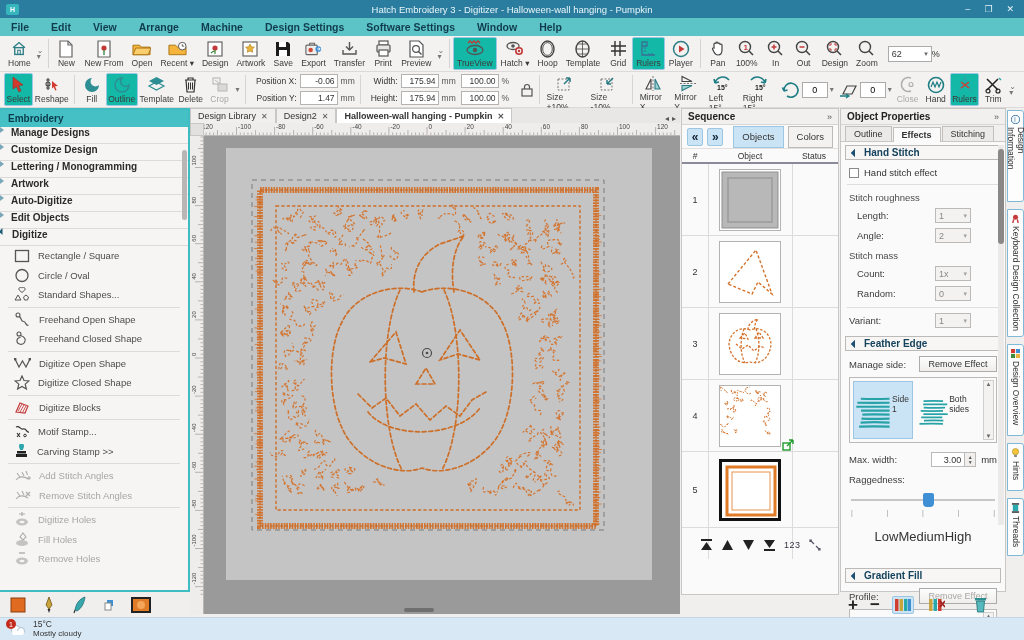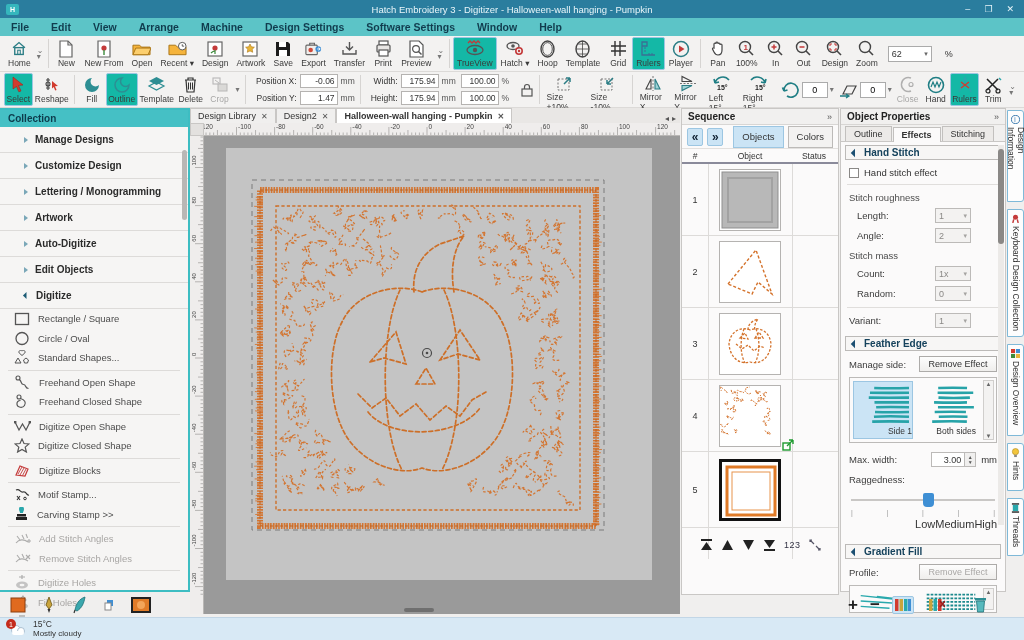--- a/index.html
+++ b/index.html
@@ -21,34 +21,34 @@
 
 .tb{position:absolute;left:0;width:1024px;background:#f3f2f1;border-bottom:1px solid #dcdad8;display:flex;align-items:center}
 .tb1{top:36px;height:36px}
 .tb2{top:72px;height:36px}
 .tbtn{display:flex;flex-direction:column;align-items:center;justify-content:flex-start;min-width:28px;height:33px;padding:1px 3px 0;font-size:8.5px;color:#3a3a3a;border:1px solid transparent;border-radius:2px;line-height:10px}
 .tbtn .ic{height:19px;display:flex;align-items:center;justify-content:center}
 .tbtn.on{background:#14b8a6;border-color:#9cc6e2}
 .tbtn.dis{opacity:.42}
 .vdiv{width:1px;height:29px;background:#d6d4d2;margin:0 3px;flex:0 0 1px}
 .chev{font-size:8px;color:#777;display:flex;flex-direction:column;line-height:6px;padding:0 2px}
-.combo{display:flex;align-items:center;gap:13px;font-size:9px;color:#333}
+.combo{display:flex;align-items:center;gap:0;font-size:9px;color:#333}
 .combo .box{width:44px;height:16px;border:1px solid #ababab;background:#fff;font-size:9px;padding:1px 3px;display:flex;align-items:center;justify-content:space-between}
 .combo .car{color:#666;font-size:7px}
 .numbox{width:26px;height:16px;border:1px solid #ababab;background:#fff;font-size:9px;text-align:center;font-family:"Liberation Sans",sans-serif}
 .fieldgrp{display:flex;flex-direction:column;gap:2px;font-size:8.5px;color:#333}
 .frow{display:flex;align-items:center;gap:3px;height:15px}
 .frow .lab{width:48px;text-align:right}
 .frow .val{width:38px;height:14px;border:1px solid #b5b3b1;background:#fff;font-size:8.5px;text-align:right;padding-right:2px;line-height:12px}
 .frow .un{color:#555;width:16px}
 
 
 .toolboxes{position:absolute;left:0;top:108px;width:190px;height:484px;background:#f6f5f4;border:2px solid #3dbdc2;border-left:none}
 .tbx-head{height:17px;background:#45c0c5;color:#0d3b4c;font-size:10px;font-weight:bold;display:flex;align-items:center;padding-left:8px}
-.acc{height:26px;display:flex;align-items:center;gap:7px;border-bottom:1px solid #dddbd9;background:#f6f5f4;padding-left:24px;font-size:10px;font-weight:bold;color:#2b2b2b}
+.acc{height:17px;display:flex;gap:7px;border-bottom:1px solid #dddbd9;background:#f6f5f4;padding-left:0;font-size:10px;font-weight:bold;color:#2b2b2b}
 .acc .ar{width:0;height:0;border-left:4px solid #7aa7b8;border-top:3.5px solid transparent;border-bottom:3.5px solid transparent}
 .acc .ar.open{border-left:5px solid #1b5a74;border-top:5px solid transparent;border-bottom:none;border-right:none;transform:rotate(45deg)}
 .tool{height:19.5px;display:flex;align-items:center;gap:8px;padding-left:14px;font-size:9.5px;color:#4c4c4c}
 .tool.dis{color:#a8a6a4}
 .tool.dis svg{opacity:.45}
 .tooldiv{height:1px;background:#dddbd9;margin:2px 8px}
 .tbx-scroll{position:absolute;right:1px;top:40px;width:5px;height:70px;background:#b9b7b5;border-radius:3px}
 
 
 .blicons{position:absolute;left:0;top:592px;width:190px;height:25px;display:flex;align-items:center;gap:16px;padding-left:10px}
@@ -98,32 +98,32 @@
 .plabel{color:#3c3c3c}
 .pselect{margin-left:auto;width:36px;height:15px;border:1px solid #bcbab8;background:#f3f2f1;color:#8a8886;font-size:9px;display:flex;align-items:center;justify-content:space-between;padding:0 3px}
 .pselect .car{font-size:7px;color:#a5a3a1}
 .pgrey{color:#4c4c4c;margin:7px 8px 0}
 .checkrow{display:flex;align-items:center;gap:5px;margin:7px 8px 0}
 .cbox{width:10px;height:10px;border:1px solid #8a8886;background:#fff}
 .hr{height:1px;background:#e0deDC;margin:6px 6px 0}
 .pbtn{margin-left:auto;width:78px;height:16px;border:1px solid #adaba9;background:linear-gradient(#fdfdfd,#efeeec);font-size:9px;color:#333;display:flex;align-items:center;justify-content:center}
 .pbtn.dis{color:#a9a7a5}
 .swatchbox{margin:5px 8px 0;border:1px solid #bcbab8;background:#fbfafa;height:66px;display:flex;padding:3px;gap:4px;position:relative}
-.swatch{width:60px;height:58px;display:flex;flex-direction:column;align-items:flex-end;border:1px solid transparent;padding-top:2px}
+.swatch{width:60px;height:58px;display:flex;flex-direction:row;align-items:flex-start;border:1px solid transparent;padding-top:10px}
 .swatch.on{background:#cbe4f5;border-color:#9cc6e2}
 .swatch .cap{font-size:8.5px;color:#333;margin-top:2px}
 .sbcol{position:absolute;right:2px;top:2px;bottom:2px;width:11px;border:1px solid #d0cecc;background:#f3f2f1;display:flex;flex-direction:column;justify-content:space-between;align-items:center;font-size:6px;color:#666}
 .spin{margin-left:auto;display:flex;align-items:center}
 .spin .sv{width:34px;height:15px;border:1px solid #bcbab8;background:#fff;font-size:9px;text-align:right;padding-right:3px;line-height:14px}
 .spin .ud{width:11px;height:15px;border:1px solid #bcbab8;border-left:none;background:#f0efee;display:flex;flex-direction:column;align-items:center;justify-content:center;font-size:5px;color:#555;line-height:5px}
 .slider{margin:8px 10px 0;position:relative;height:14px}
 .slider .track{position:absolute;left:0;right:0;top:6px;height:2px;background:#c9c7c5}
 .slider .knob{position:absolute;left:72px;top:0;width:11px;height:14px;background:#3f8fd4;border-radius:2px 2px 4px 4px}
 .ticks{display:flex;justify-content:space-between;margin:2px 10px 0;font-size:7px;color:#999}
-.slabels{display:flex;justify-content:flex-end;margin:2px 8px 0;font-size:11px;color:#333}
+.slabels{display:flex;justify-content:center;margin:13px 8px 0;font-size:13px;color:#333}
 .pscroll{position:absolute;right:1px;top:36px;width:6px;height:380px;background:#eceae8}
 .pscroll .th{position:absolute;left:0;top:4px;width:6px;height:95px;background:#8a8886;border-radius:3px}
 
 
 .vtabs{position:absolute;left:1007px;top:110px;width:17px;height:482px;display:flex;flex-direction:column;gap:7px}
 .vtab{writing-mode:vertical-rl;background:#fdfdfd;border:1px solid #7fb9d8;border-radius:0 3px 3px 0;font-size:8.5px;color:#333;display:flex;align-items:center;gap:3px;padding:4px 1px}
 .vtab .mini{writing-mode:horizontal-tb}
 
 
 .bractions{position:absolute;left:848px;top:594px;width:170px;height:22px;display:flex;align-items:center;gap:12px}
@@ -651,21 +651,21 @@
         </span>
       <span>Trim</span>
     </div>
     <div class="chev" style="margin-left:auto;margin-right:6px">
         <span>⌄</span>
         <span>▾</span>
       </div>
   </div>
 
   <div class="toolboxes">
-    <div class="tbx-head">Collection</div>
+    <div class="tbx-head">Embroidery</div>
     <div class="acc">
         <span class="ar"></span>
         <span>Manage Designs</span>
       </div>
     <div class="acc">
         <span class="ar"></span>
         <span>Customize Design</span>
       </div>
     <div class="acc">
         <span class="ar"></span>
@@ -1807,21 +1807,21 @@
         <span>|</span>
         <span>|</span>
         <span>|</span>
       </div>
     <div class="slabels">
       <span>Low</span>
       <span>Medium</span>
       <span>High</span>
     </div>
 
-    <div class="sect" style="margin-top:14px">
+    <div class="sect" style="margin-top:24px">
       <span class="tri"></span>
       <span>Gradient Fill</span>
     </div>
     <div class="prow">
       <span class="plabel">Profile:</span>
       <span class="pbtn dis">Remove Effect</span>
     </div>
     <div class="swatchbox" style="height:28px">
       <span class="swatch" style="width:62px;height:22px">
         <svg width="58" height="20" viewBox="0 0 58 20">

